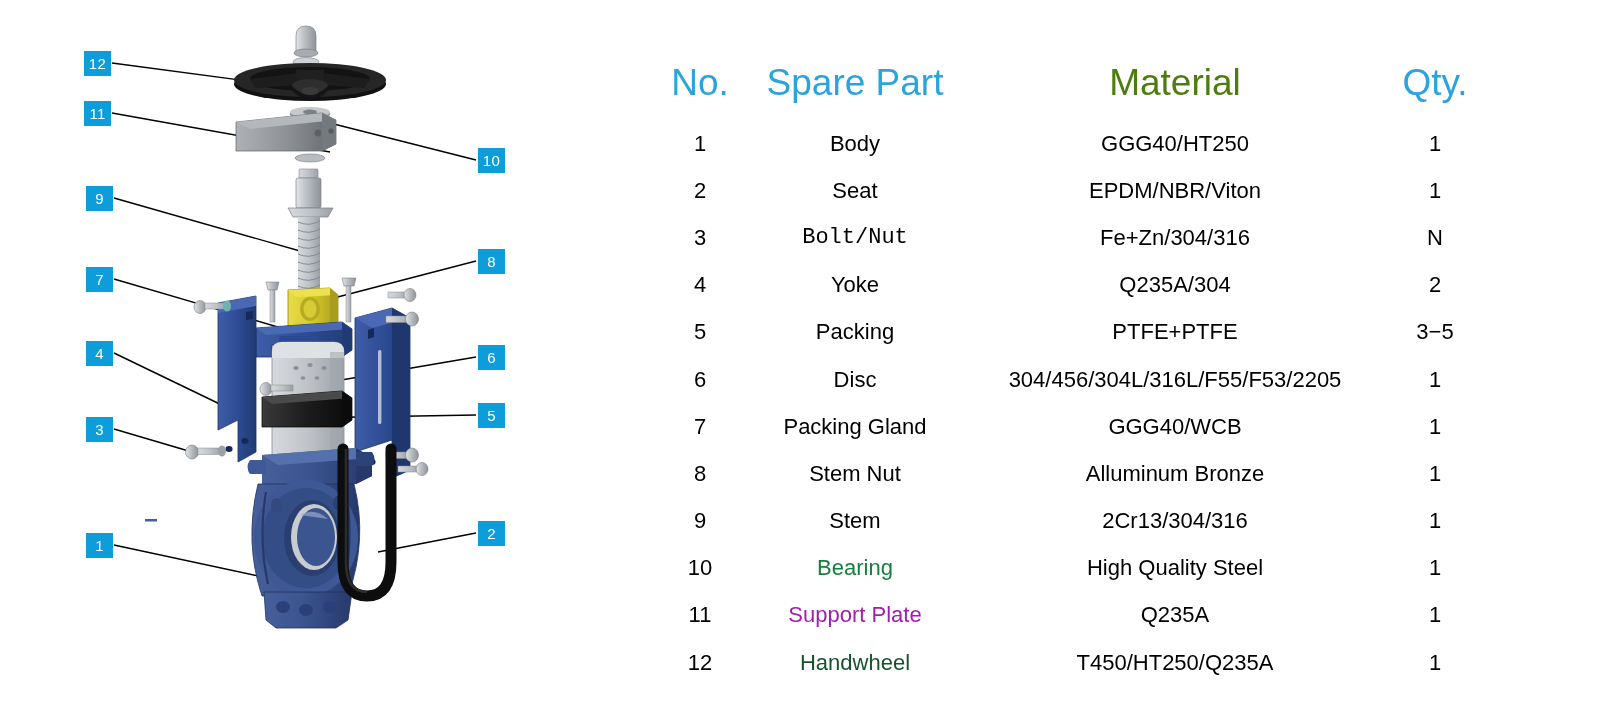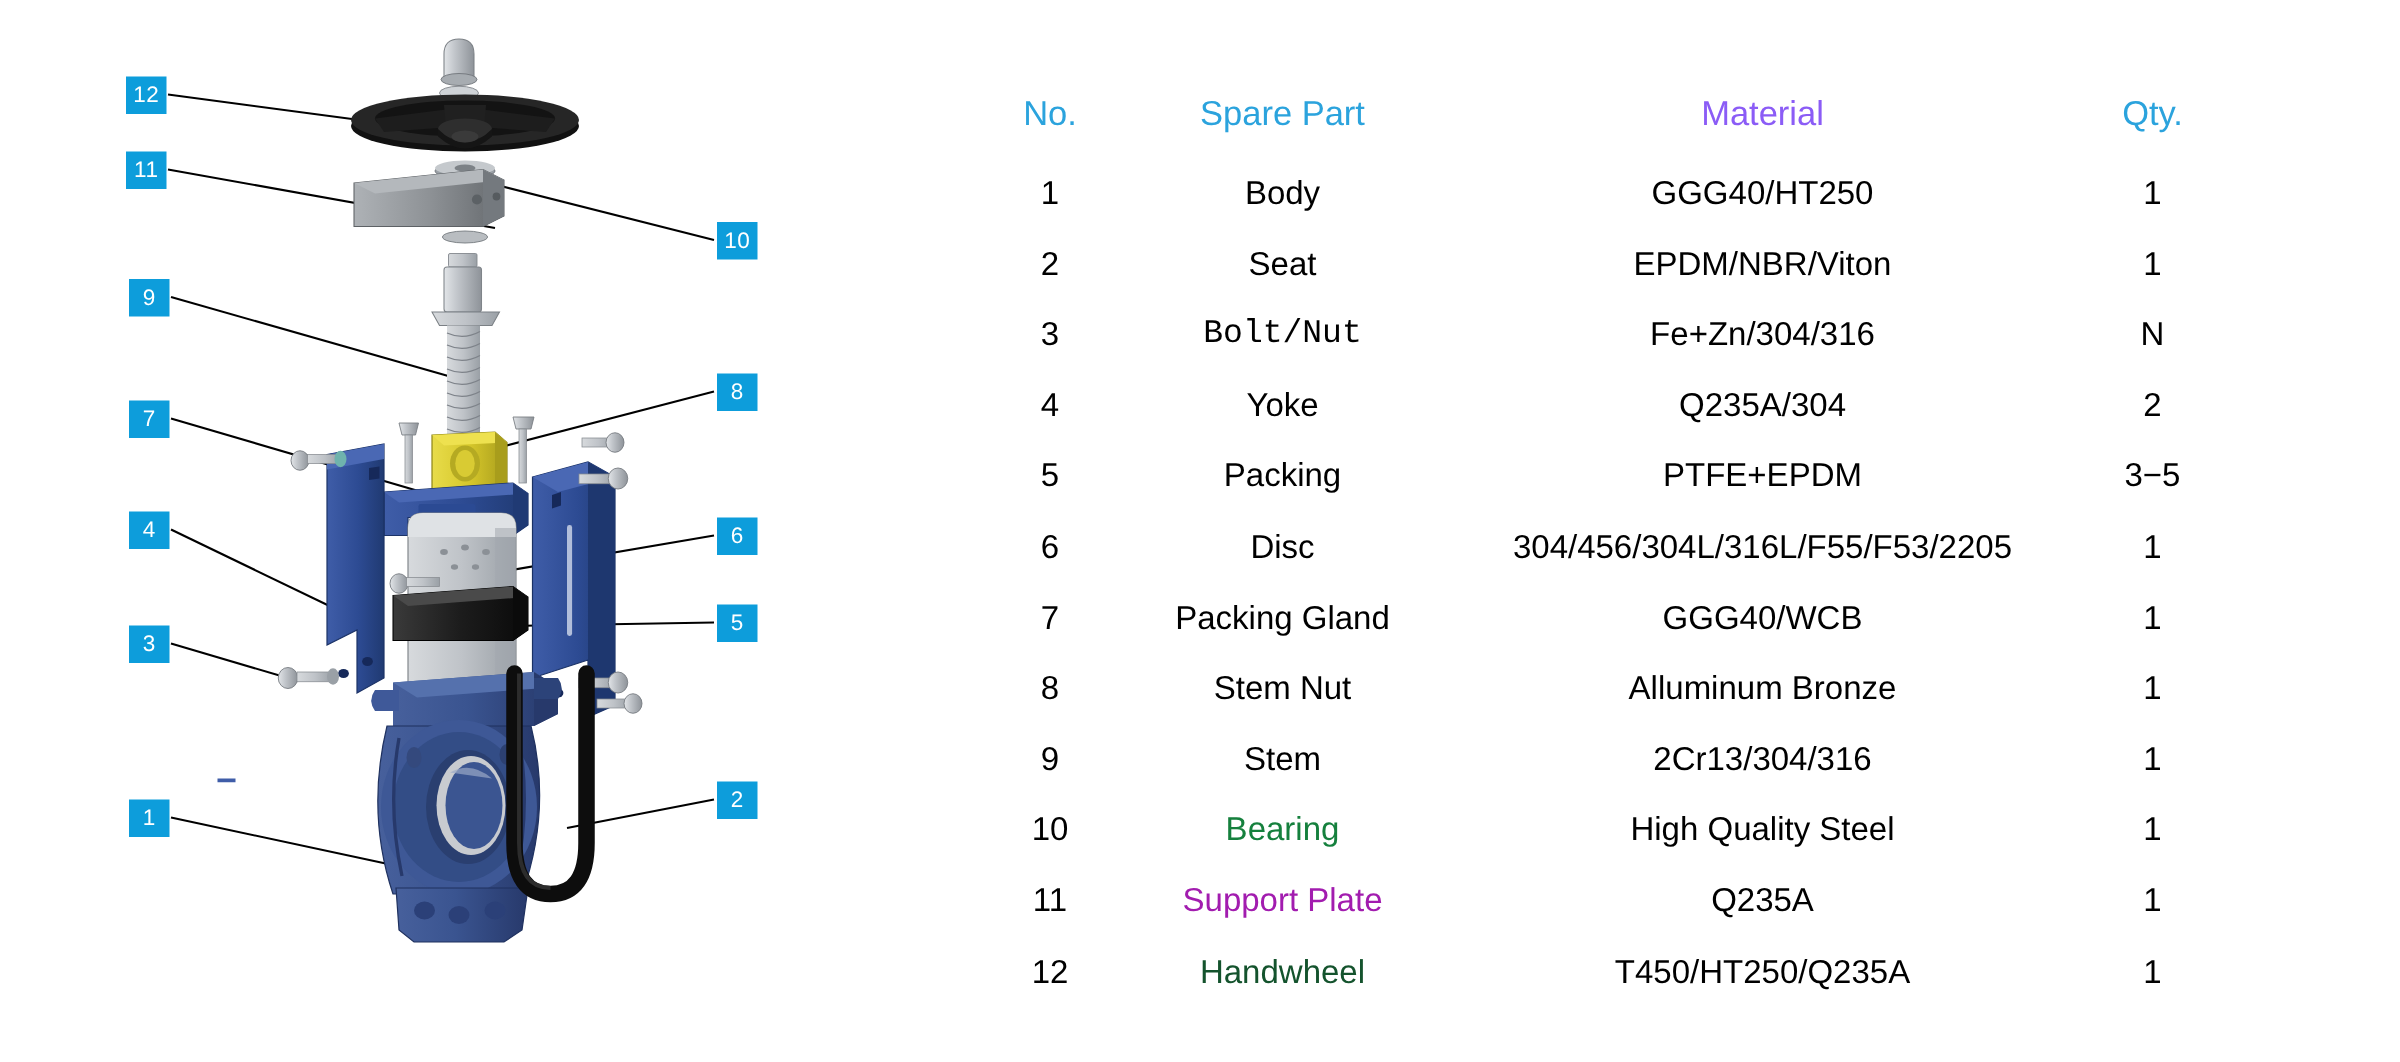--- a/index.html
+++ b/index.html
@@ -31,21 +31,21 @@
 
   
   #parts-table{
     position:absolute;
     left:660px;top:62px;
     width:830px;
   }
   table{border-collapse:collapse;width:100%;}
   thead th{
     font-weight:normal;
-    font-size:23px;
+    font-size:37px;
     padding:0 0 16px 0;
     white-space:nowrap;
   }
   tbody td{
     font-size:22px;
     color:#000000;
     padding:10.6px 0;
     white-space:nowrap;
     text-align:center;
   }
@@ -339,21 +339,21 @@
     <div class="callout" style="left: 478px; top: 521px; background: rgb(13, 157, 219); color: rgb(255, 255, 255);">2</div>
     <div class="callout" style="left: 86px; top: 533px; background: rgb(13, 157, 219); color: rgb(255, 255, 255);">1</div>
   </div>
 
   <div id="parts-table">
     <table>
       <thead>
         <tr>
           <th class="col-no" style="color: rgb(43, 163, 221);">No.</th>
           <th class="col-part" style="color: rgb(43, 163, 221);">Spare Part</th>
-          <th class="col-mat" style="color: #8b5cf6;">Material</th>
+          <th class="col-mat" style="color: #4d7c0f;">Material</th>
           <th class="col-qty" style="color: rgb(43, 163, 221);">Qty.</th>
         </tr>
       </thead>
       <tbody>
         <tr>
           <td style="color: rgb(0, 0, 0);">1</td>
           <td style="color: rgb(0, 0, 0);">Body</td>
           <td style="color: rgb(0, 0, 0);">GGG40/HT250</td>
           <td style="color: rgb(0, 0, 0);">1</td>
         </tr>
@@ -371,21 +371,21 @@
         </tr>
         <tr>
           <td style="color: rgb(0, 0, 0);">4</td>
           <td style="color: rgb(0, 0, 0);">Yoke</td>
           <td style="color: rgb(0, 0, 0);">Q235A/304</td>
           <td style="color: rgb(0, 0, 0);">2</td>
         </tr>
         <tr>
           <td style="color: rgb(0, 0, 0);">5</td>
           <td style="color: rgb(0, 0, 0);">Packing</td>
-          <td style="color: rgb(0, 0, 0);">PTFE+EPDM</td>
+          <td style="color: rgb(0, 0, 0);">PTFE+PTFE</td>
           <td style="color: rgb(0, 0, 0);">3−5</td>
         </tr>
         <tr>
           <td style="color: rgb(0, 0, 0);">6</td>
           <td style="color: rgb(0, 0, 0);">Disc</td>
           <td style="color: rgb(0, 0, 0);">304/456/304L/316L/F55/F53/2205</td>
           <td style="color: rgb(0, 0, 0);">1</td>
         </tr>
         <tr>
           <td style="color: rgb(0, 0, 0);">7</td>

